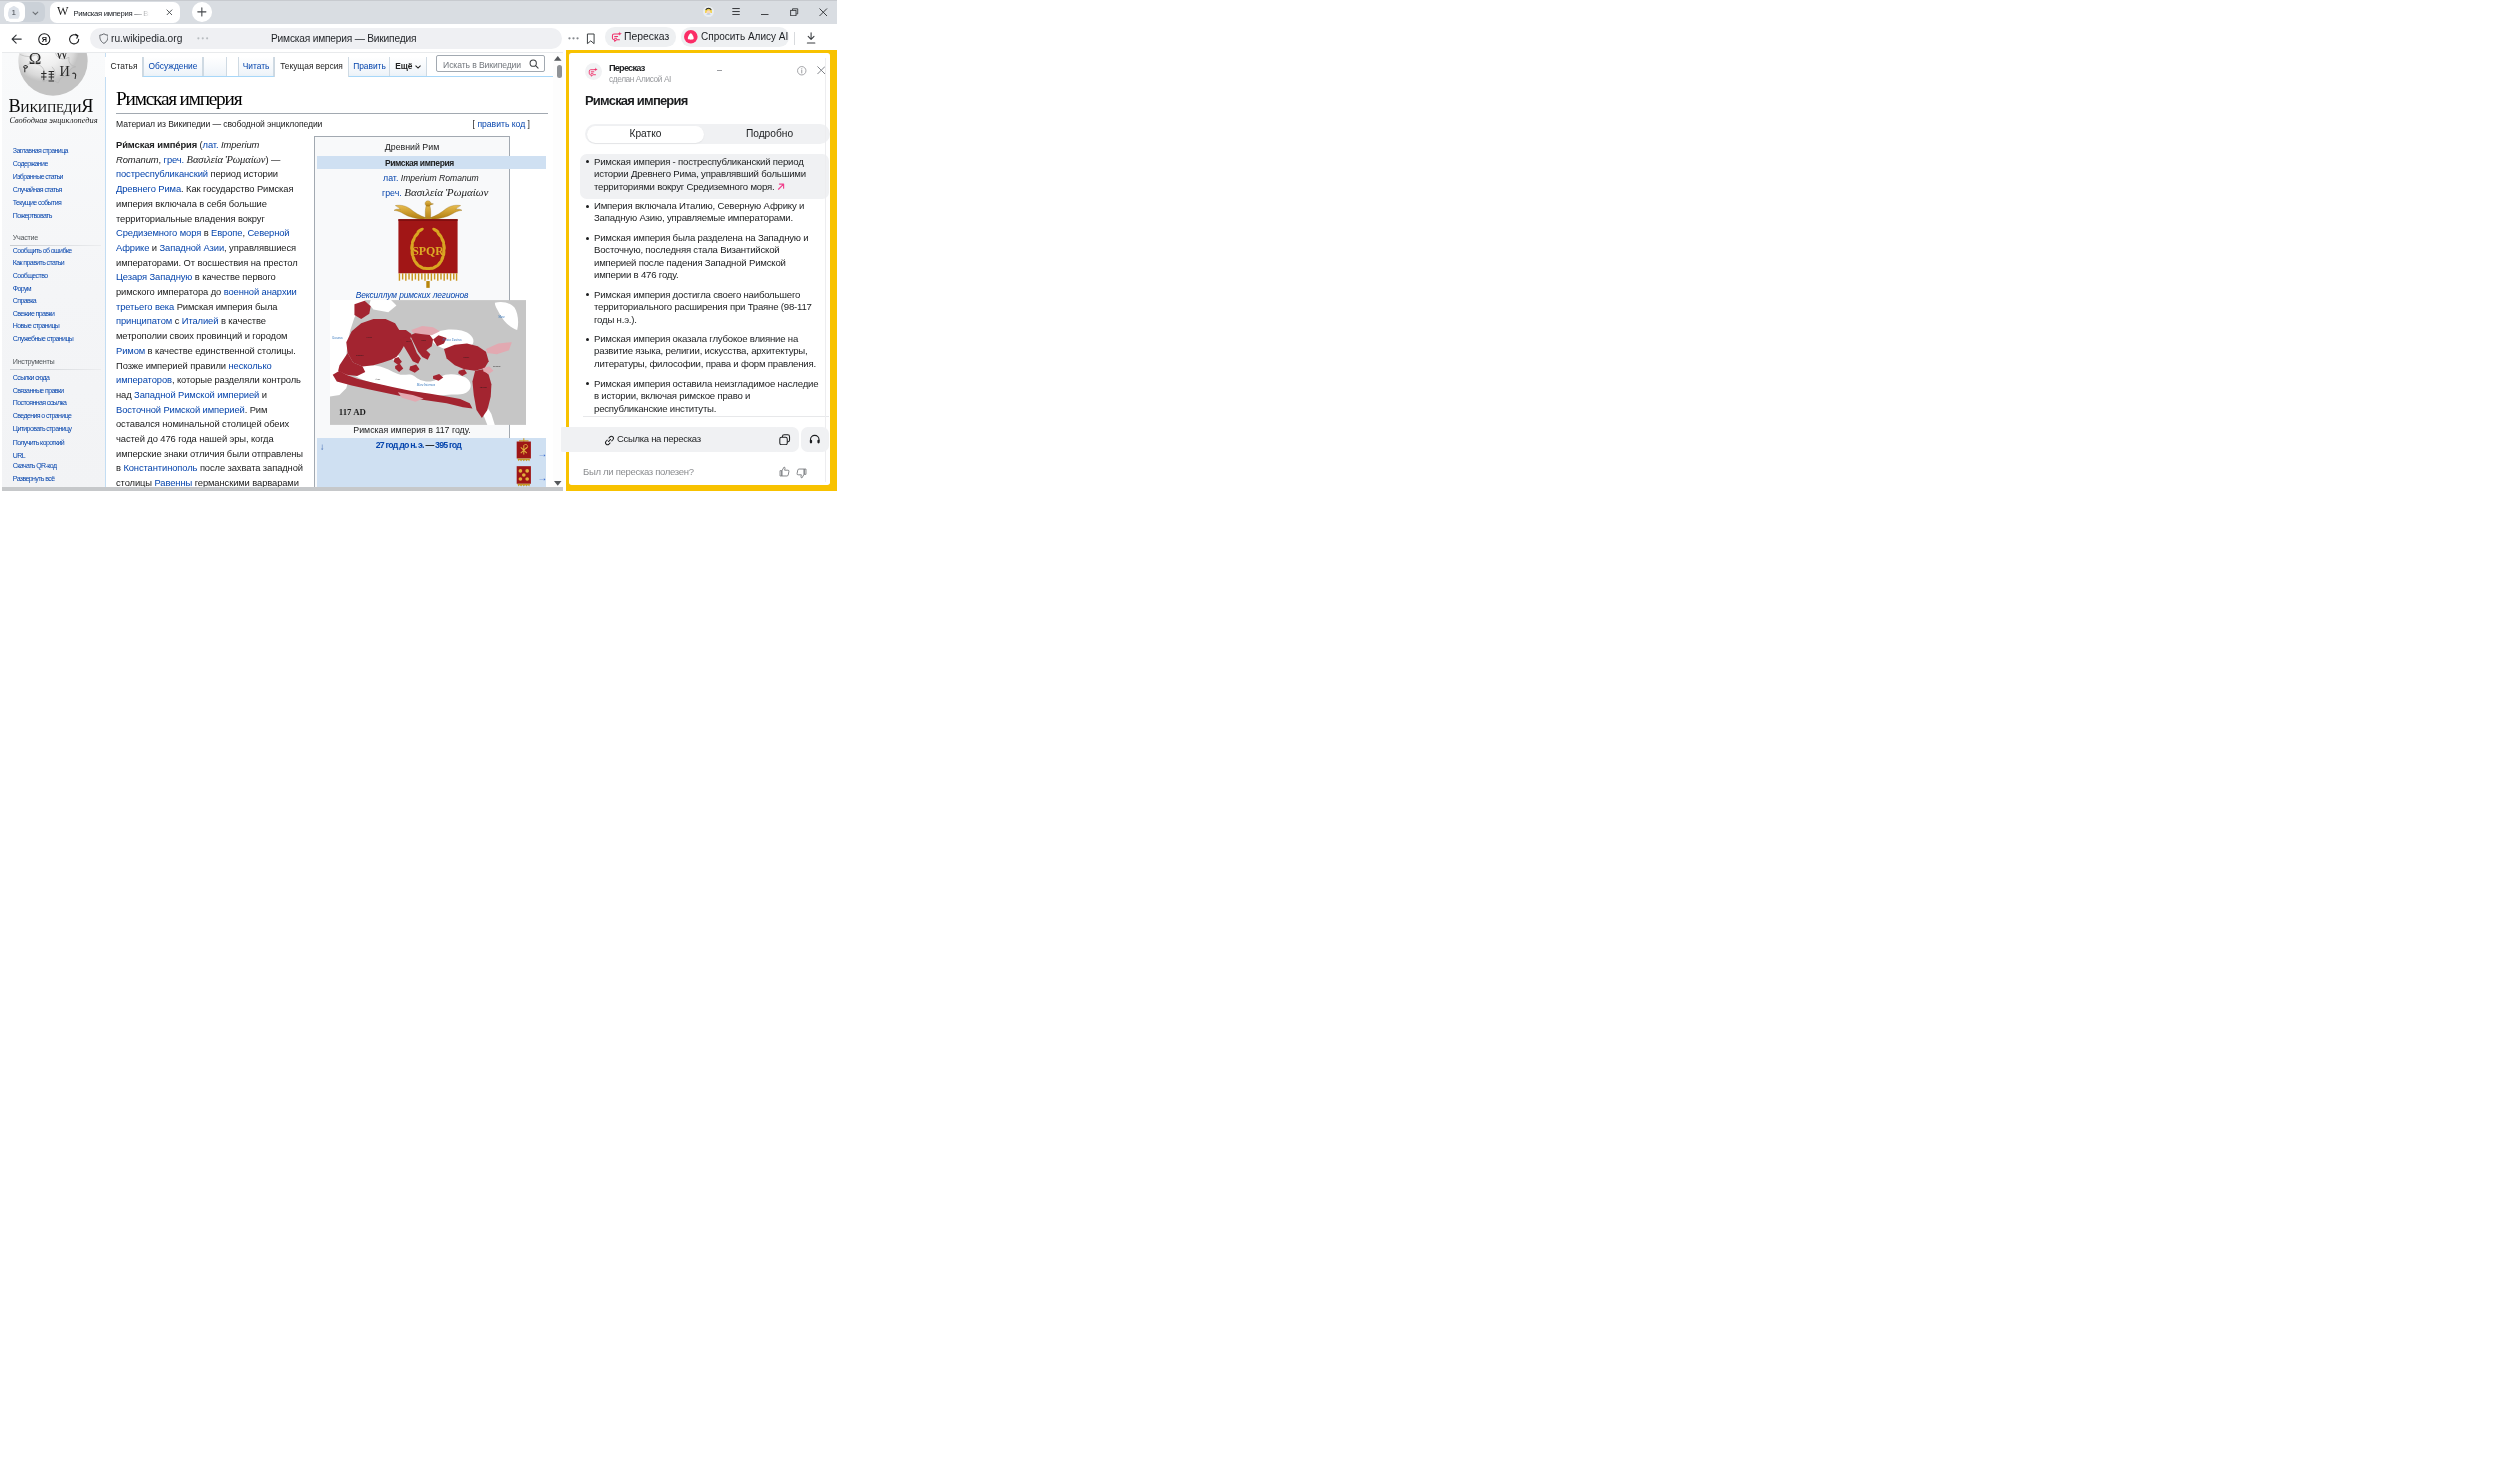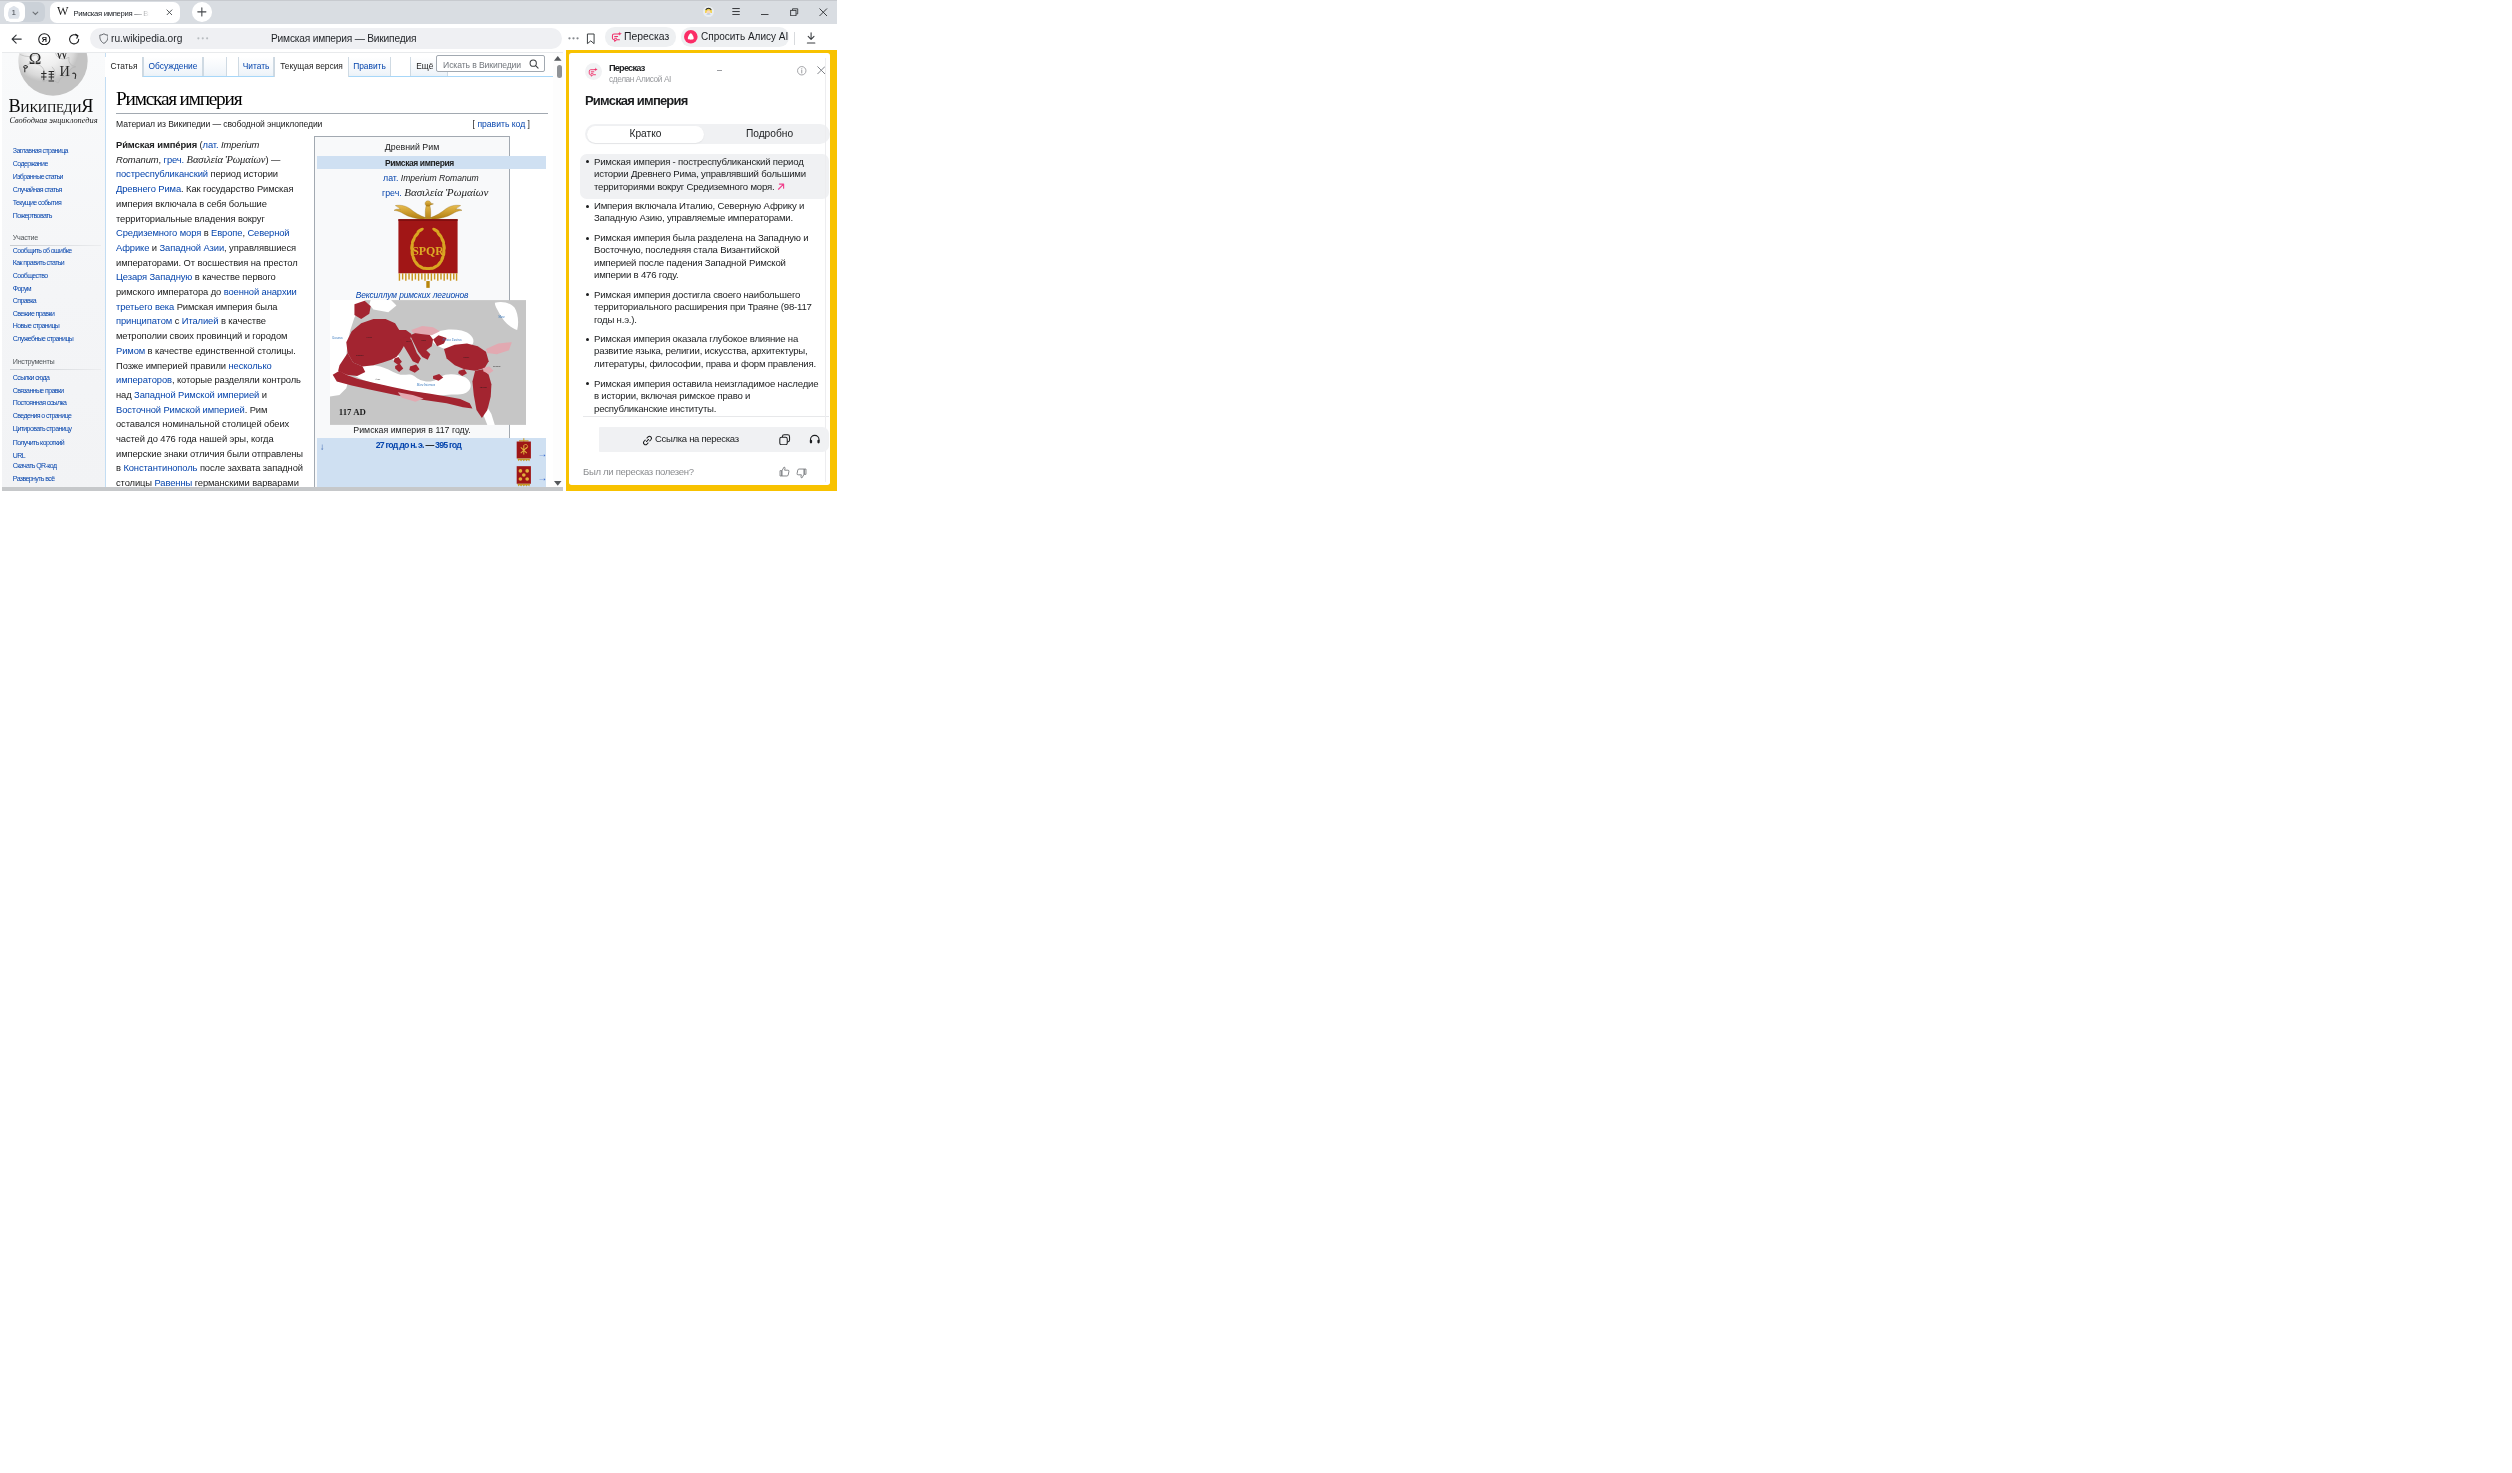--- a/index.html
+++ b/index.html
@@ -66,21 +66,21 @@
   #pinner{position:absolute;left:3.4px;top:3.4px;width:261px;height:432px;background:#fff;border-radius:2.7px;}
   .pnl{position:absolute;}
   #ptitle{left:585px;top:93px;font-size:13px;font-weight:bold;letter-spacing:-0.8px;color:#1b1d1f;}
   #seg{left:585px;top:124px;width:245px;height:20.4px;border-radius:10.2px;background:#f0f1f3;}
   #segsel{position:absolute;left:1.9px;top:1.8px;width:117px;height:17px;border-radius:8.4px;background:#fff;box-shadow:0 0.7px 1.4px rgba(0,0,0,.07);}
   .seglab{position:absolute;top:4.2px;font-size:10.2px;color:#1b1d1f;}
   #b1box{left:580px;top:154px;width:249px;height:45px;border-radius:6.8px;background:#f0f1f3;}
   .bul{position:absolute;left:594px;font-size:9.6px;line-height:12.4px;letter-spacing:-0.2px;color:#1b1d1f;white-space:nowrap;}
   .bdot{position:absolute;left:586px;width:3.4px;height:3.4px;border-radius:50%;background:#1b1d1f;}
   #pdivider{left:583px;top:416px;width:246px;height:0.7px;background:#e7e8ea;}
-  #linkbtn{left:599px;top:427px;width:182px;height:25px;border-radius:1px;background:#f0f1f3;padding-left:34px;}
+  #linkbtn{left:561px;top:427px;width:182px;height:25px;border-radius:1px;background:#f0f1f3;padding-left:34px;}
   #copybtn{left:771px;top:427px;width:28px;height:25px;border-radius:6.8px;background:#f0f1f3;}
   #hpbtn{left:801px;top:427px;width:28px;height:25px;border-radius:6.8px;background:#f0f1f3;}
   #useful{left:583px;top:466px;font-size:9.5px;letter-spacing:-0.3px;color:#8b8d90;}
 </style></head>
 <body>
 <div id="win">
 
   <div class="abs" id="tabstrip"></div>
   <div class="abs" id="grouppill">
       <div class="whitehalf"></div>
@@ -233,21 +233,21 @@
     <div class="sblink" style="top:409px">Скачать QR-код</div>
     <div class="sblink" style="top:422px">Развернуть всё</div>
 
     <div id="wtabrow">
       <div class="wtab on" style="left:0;width:38px;border-left-color:transparent;">Статья</div>
       <div class="wtab" style="left:38px;width:60px;"><a>Обсуждение</a></div>
       <div class="wtab" style="left:98px;width:24.4px;"></div>
       <div class="wtab" style="left:133px;width:36px;"><a>Читать</a></div>
       <div class="wtab on" style="left:169px;width:75px;">Текущая версия</div>
       <div class="wtab" style="left:243px;width:43px;"><a>Править</a></div>
-      <div class="wtab" style="left:305px;width:38px;">Ещё <svg width="6.1" height="4.1" viewBox="0 0 9 6" style="margin-left:0">
+      <div class="wtab" style="left:284px;width:38px;font-weight:bold;">Ещё <svg width="6.1" height="4.1" viewBox="0 0 9 6" style="margin-left:0">
             <path d="M.8 .8 L4.5 4.6 L8.2 .8" fill="none" stroke="#222" stroke-width="1.5"></path>
           </svg></div>
       <div id="wsearch">
           <span>Искать в Википедии</span>
         <svg style="position:absolute;right:4.8px;top:3.1px" width="10.2" height="10.2" viewBox="0 0 15 15">
             <circle cx="6.2" cy="6.2" r="4.6" fill="none" stroke="#3a3d40" stroke-width="1.5"></circle>
             <path d="M9.8 9.8 L13.4 13.4" stroke="#3a3d40" stroke-width="1.5" stroke-linecap="round"></path>
           </svg>
       </div>
     </div>

